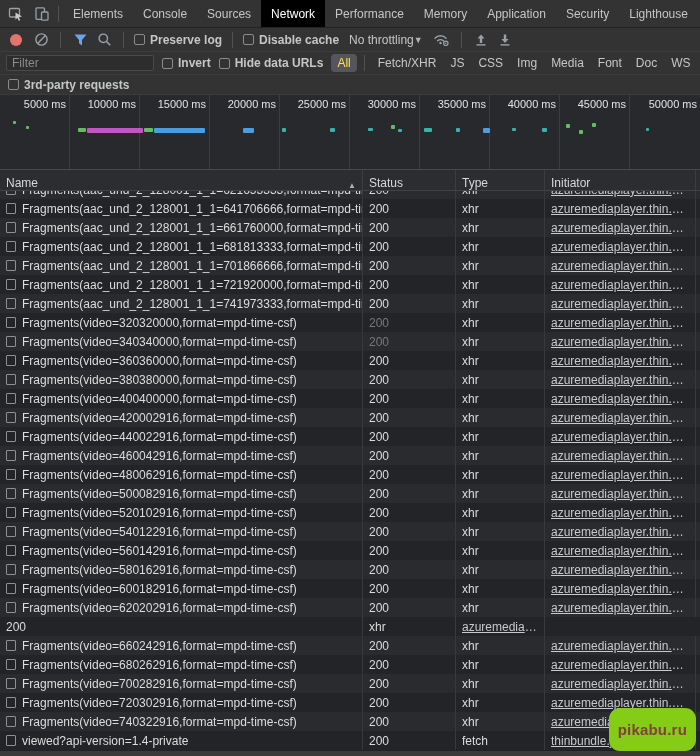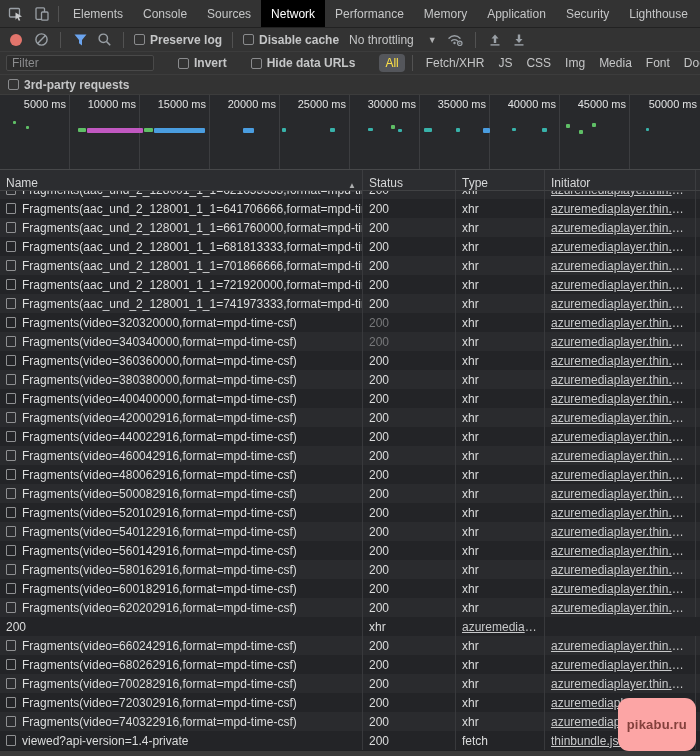--- a/index.html
+++ b/index.html
@@ -16,24 +16,24 @@
   .tb-icon { width:16px; height:16px; display:flex; align-items:center; justify-content:center; cursor:pointer; }
   .vdiv { width:1px; height:16px; background:#525252; margin:0 4px; flex:none; }
   .tab { padding:0 10px; height:28px; line-height:28px; cursor:pointer; flex:none; }
   .tab.active { background:#000000; color:#ffffff; }
   
   .toolbar { height:24px; border-bottom:1px solid #3c3c3c; padding:0 6px; gap:6px; }
   .rec-dot { width:12px; height:12px; border-radius:50%; background:#e2756c; margin:0 4px; cursor:pointer; }
   .icon-btn { width:18px; height:18px; display:flex; align-items:center; justify-content:center; cursor:pointer; flex:none; }
   .cb { width:11px; height:11px; border:1px solid #8a8b8d; border-radius:2px; background:transparent; flex:none; margin-right:5px; cursor:pointer; }
   .cb-wrap { display:flex; align-items:center; cursor:pointer;font-weight:bold; }
-  .dd { display:flex; align-items:center; gap:14px; cursor:pointer; padding:0 4px; }
+  .dd { display:flex; align-items:center; cursor:pointer; padding:0 4px; }
   .dd-arrow { font-size:9px; color:#b0b1b2; }
   
-  .filterbar { height:23px; border-bottom:1px solid #3c3c3c; padding:0 6px; gap:24px; overflow:hidden; white-space:nowrap; }
+  .filterbar { height:23px; border-bottom:1px solid #3c3c3c; padding:0 6px; gap:8px; overflow:hidden; white-space:nowrap; }
   .filter-input { width:148px; height:16px; background:#2d2d2d; border:1px solid #494949; border-radius:2px;
     color:#cccccc; font-size:12px; padding:0 5px; outline:none; font-family:"Liberation Sans",sans-serif; }
   .filter-input::placeholder { color:#8b8c8e; }
   .chips { display:flex; align-items:center; gap:2px; }
   .chip { padding:2px 6px; border-radius:4px; cursor:pointer; flex:none; }
   .chip.selected { background:#54565b; color:#fde047; }
   
   .thirdparty { height:20px; border-bottom:1px solid #3c3c3c; padding:0 8px; }
   
   .overview { position:relative; height:75px; background:#28292c; border-bottom:1px solid #47484a; display:flex; }
@@ -55,22 +55,22 @@
   .row.odd  { background:#232427; }
   .row.partial { height:8px; overflow:hidden; }
   .row.partial .cell { height:19px; margin-top:-11px; }
   .cell { display:flex; align-items:center; padding:0 6px; border-right:1px solid #38393c;
     height:100%; overflow:hidden; white-space:nowrap; }
   .cell.c-name { gap:6px; }
   .doc-icon { width:10px; height:11px; border:1px solid #8f9092; border-radius:1px; flex:none; }
   .link { text-decoration:underline; color:#c8c9ca; overflow:hidden; text-overflow:ellipsis; cursor:pointer; }
   .dim { color:#77787a; }
   .bottom-strip { position:absolute; left:0; bottom:0; width:700px; height:5px; background:#3a3a3a; }
-  .watermark { position:absolute; right:4px; bottom:5px; background:#fca5a5; color:#83403c;
-    font-size:13px; font-weight:bold; padding:19px 9px; border-radius:11px; letter-spacing:0.2px; }
+  .watermark { position:absolute; right:4px; bottom:5px; background:#84cc16; color:#83403c;
+    font-size:15px; font-weight:bold; padding:13px 9px; border-radius:11px; letter-spacing:0.2px; }
   svg { display:block; }
 </style>
 </head>
 <body>
 
 <div class="bar tabbar">
   <div class="tb-icons">
     <span class="tb-icon">
       <svg width="16" height="16" viewBox="0 0 16 16">
         <rect x="1.5" y="2.5" width="10" height="8.5" rx="1" fill="none" stroke="#9aa0a6" stroke-width="1.3"></rect>

